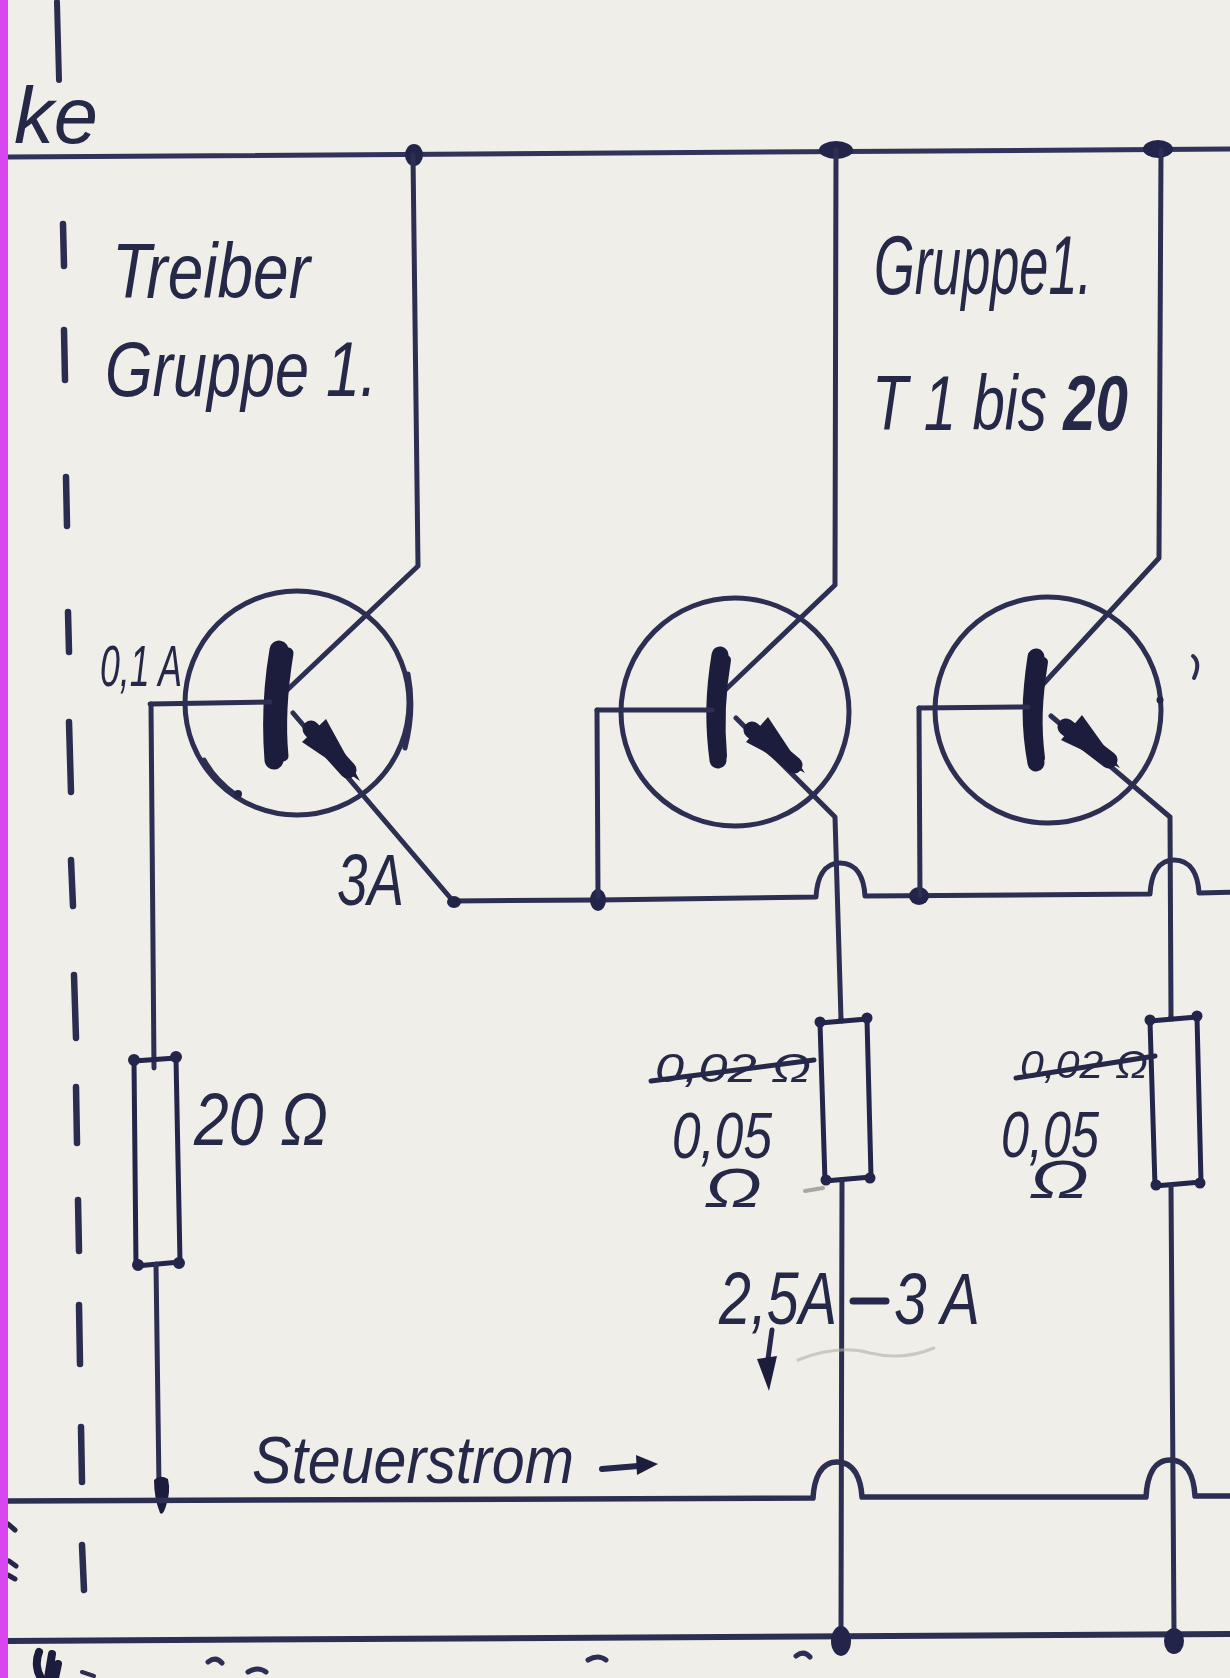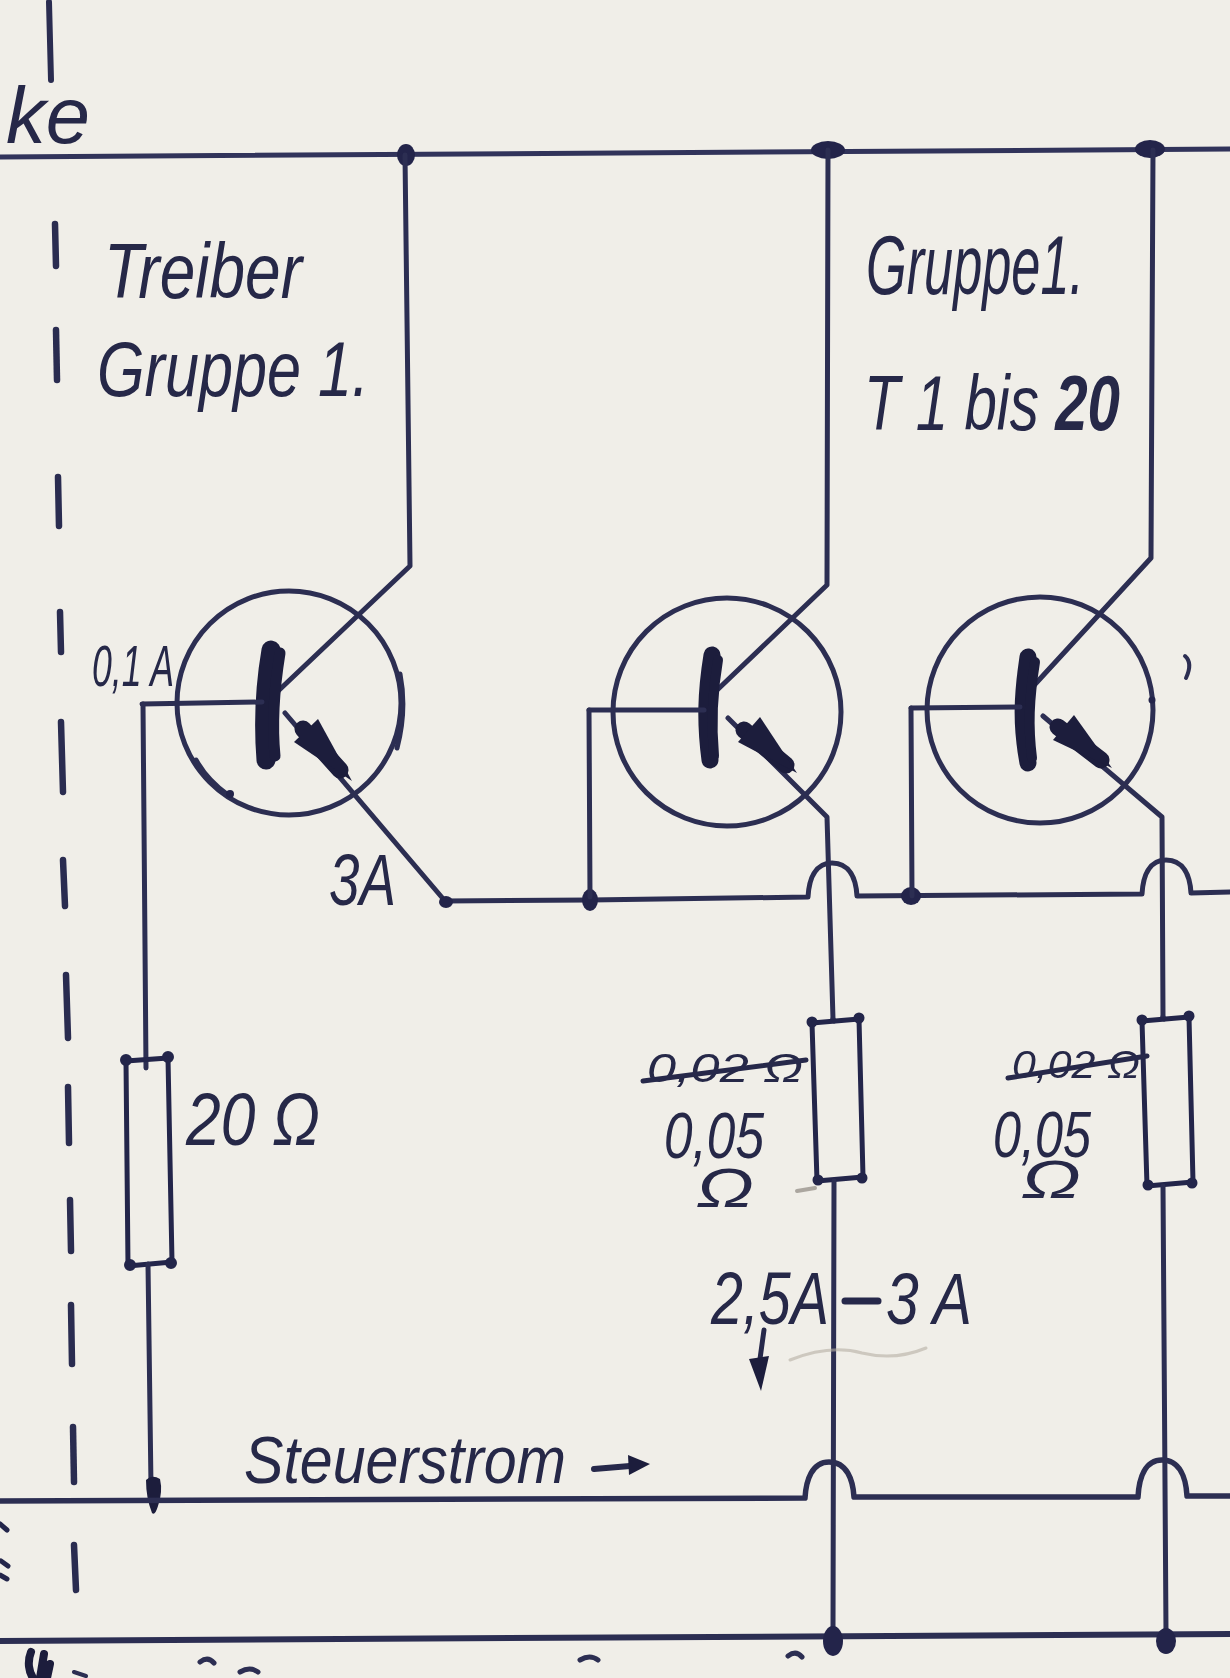--- a/index.html
+++ b/index.html
@@ -1,16 +1,16 @@
 <!DOCTYPE html>
 <html><head>
 <meta charset="utf-8">
 <style>
 html,body{margin:0;padding:0;background:#f0eee8;}
-#page{width:1096px;height:1678px;position:relative;background:#8b5cf6;}
+#page{width:1096px;height:1678px;position:relative;background:#d946ef;padding-left:8px;}
 text{font-family:"Liberation Sans",sans-serif;font-style:italic;fill:#262848;}
 </style>
 </head>
 <body>
 <div id="page">
 <svg width="1230" height="1678" viewBox="0 0 1230 1678" fill="none" stroke-linecap="round" stroke-linejoin="round">
 
 <rect x="0" y="0" width="1230" height="1678" fill="#f0eee8"></rect>
 
 <path d="M49,2 L51,80" stroke="#2a2c50" stroke-width="6"></path>

